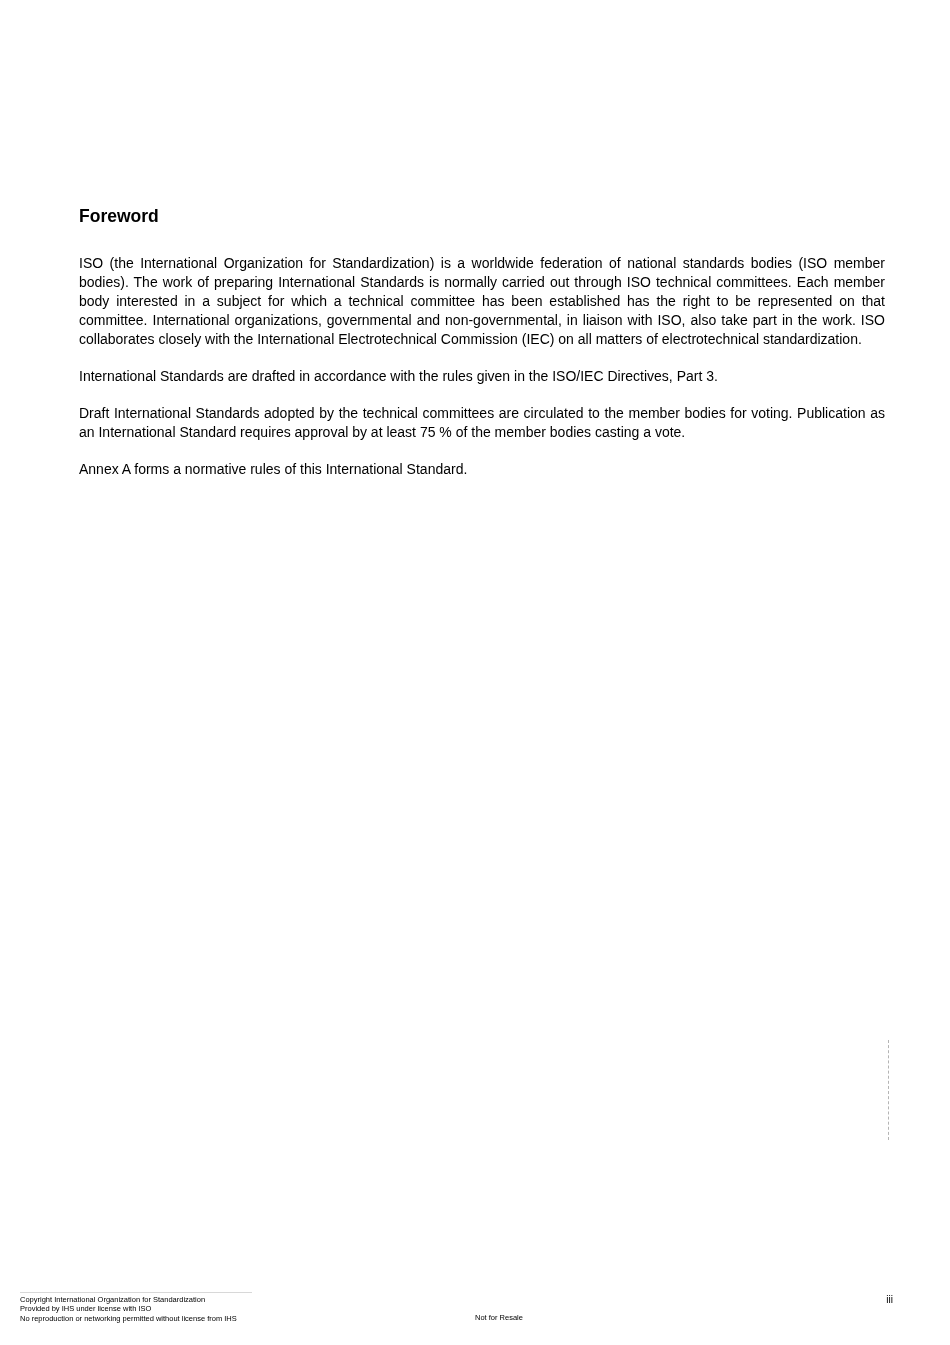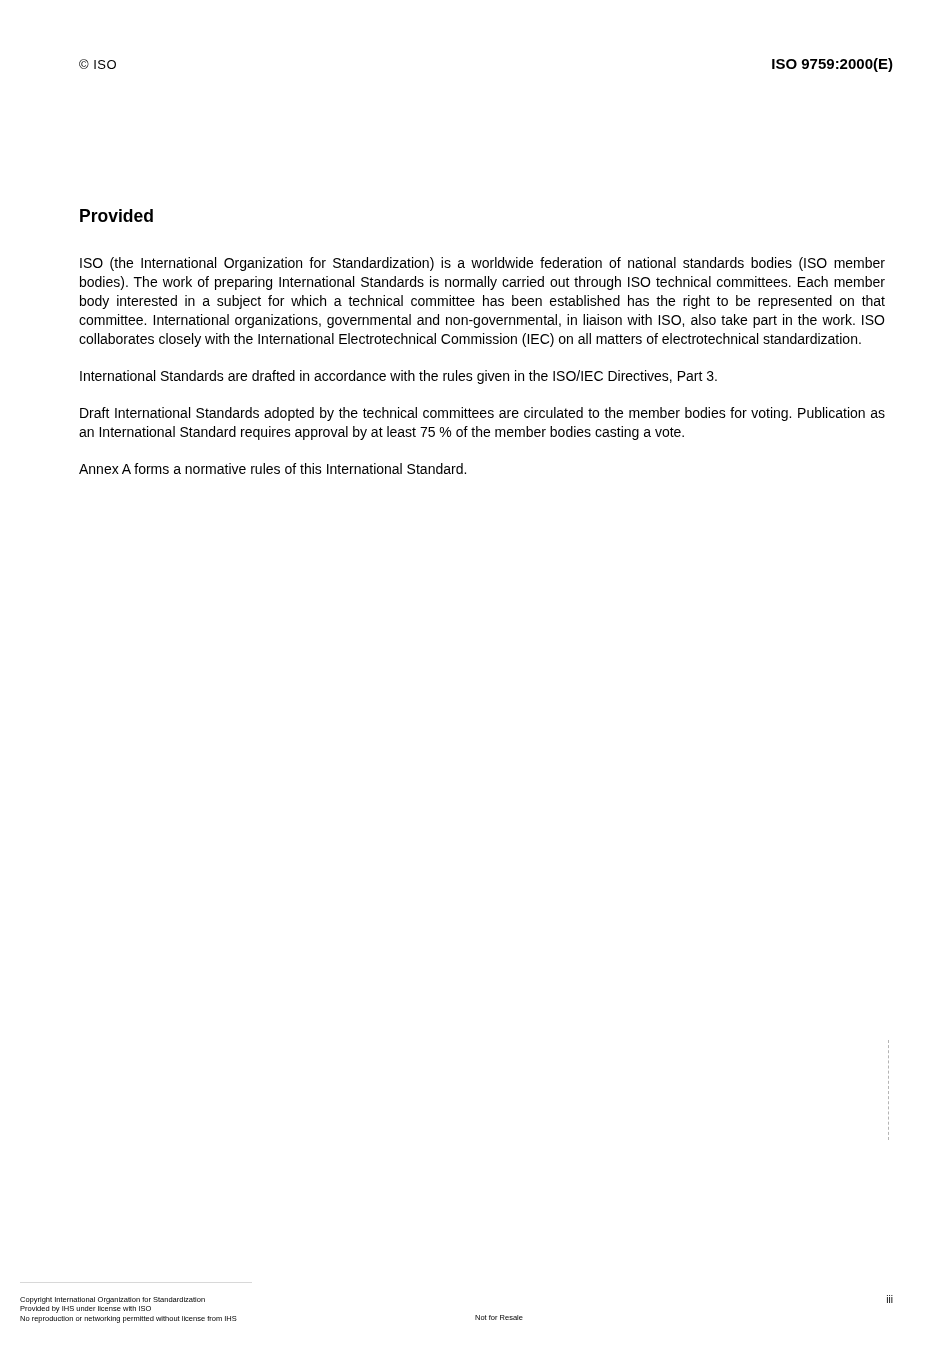--- a/index.html
+++ b/index.html
@@ -65,47 +65,43 @@
     border-left: 1px dashed #b4b4b4;
   }
   .footer-left {
     position: absolute;
     left: 20px;
     bottom: 22px;
     width: 232px;
     font-size: 7.5px;
     line-height: 9.5px;
     border-top: 1px solid #d8d8d8;
-    padding-top: 12px;
+    padding-top: 2px;
   }
   .footer-resale {
     position: absolute;
     left: 475px;
     bottom: 23px;
     font-size: 7.5px;
   }
   .page-number {
     position: absolute;
     right: 57px;
     bottom: 40px;
     font-size: 10px;
   }
 </style>
 </head>
 <body>
 
 <div class="page">
 
-  <div class="header">
-    <span class="header-copyright">© ISO</span>
-    <span class="header-docref">ISO 9759:2000(E)</span>
-  </div>
 
   <div class="content">
-    <div class="section-heading">Provided</div>
+    <div class="section-heading">Foreword</div>
 
     <p class="para">ISO (the International Organization for Standardization) is a worldwide federation of national standards bodies (ISO member bodies). The work of preparing International Standards is normally carried out through ISO technical committees. Each member body interested in a subject for which a technical committee has been established has the right to be represented on that committee. International organizations, governmental and non-governmental, in liaison with ISO, also take part in the work. ISO collaborates closely with the International Electrotechnical Commission (IEC) on all matters of electrotechnical standardization.</p>
 
     <p class="para">International Standards are drafted in accordance with the rules given in the ISO/IEC Directives, Part 3.</p>
 
     <p class="para">Draft International Standards adopted by the technical committees are circulated to the member bodies for voting. Publication as an International Standard requires approval by at least 75 % of the member bodies casting a vote.</p>
 
 
     <p class="para last">Annex A forms a normative rules of this International Standard.</p>
   </div>

